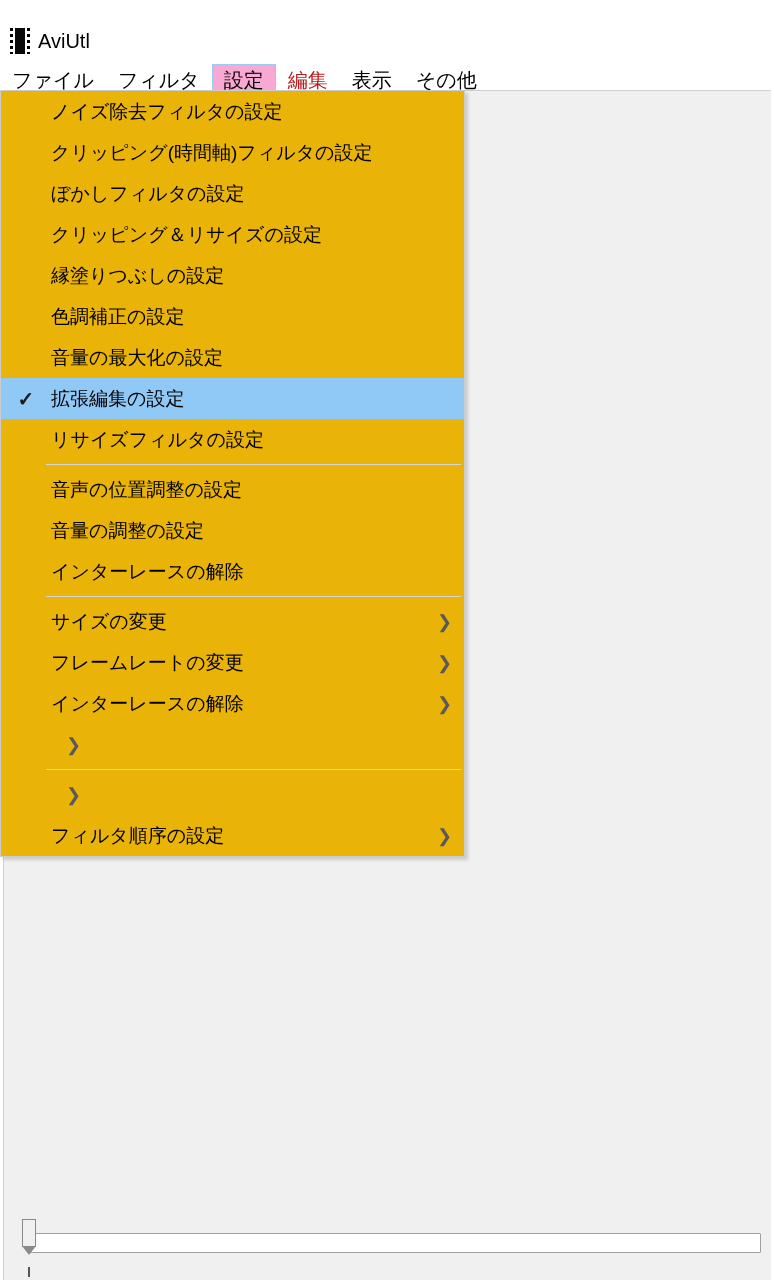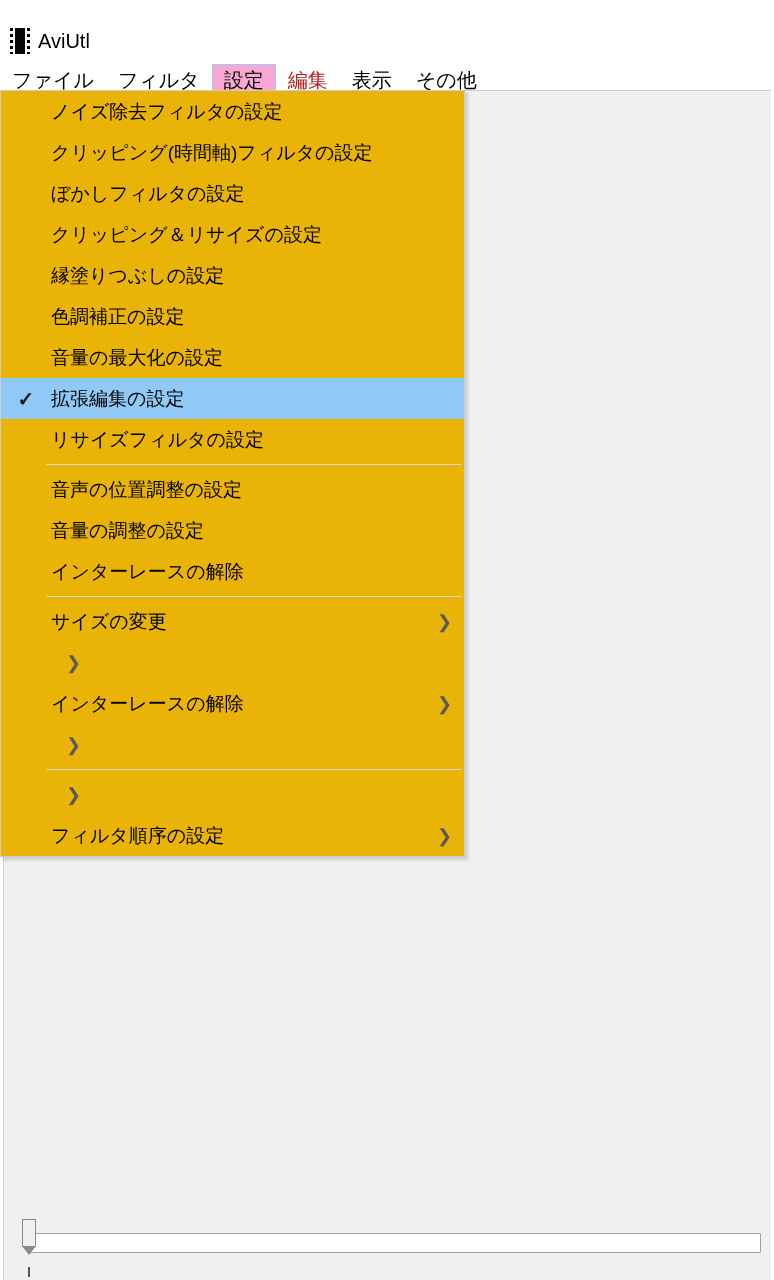--- a/index.html
+++ b/index.html
@@ -266,20 +266,21 @@
 
   <div class="dropdown-sep"></div>
 
   <div class="dropdown-item">
     <span class="check-col"></span>
     <span class="label-col">サイズの変更</span>
     <span class="arrow-col">❯</span>
   </div>
   <div class="dropdown-item">
     <span class="check-col"></span>
+    <span class="label-col">フレームレートの変更</span>
     <span class="arrow-col">❯</span>
   </div>
   <div class="dropdown-item">
     <span class="check-col"></span>
     <span class="label-col">インターレースの解除</span>
     <span class="arrow-col">❯</span>
   </div>
   <div class="dropdown-item">
     <span class="check-col"></span>
     <span class="arrow-col">❯</span>

